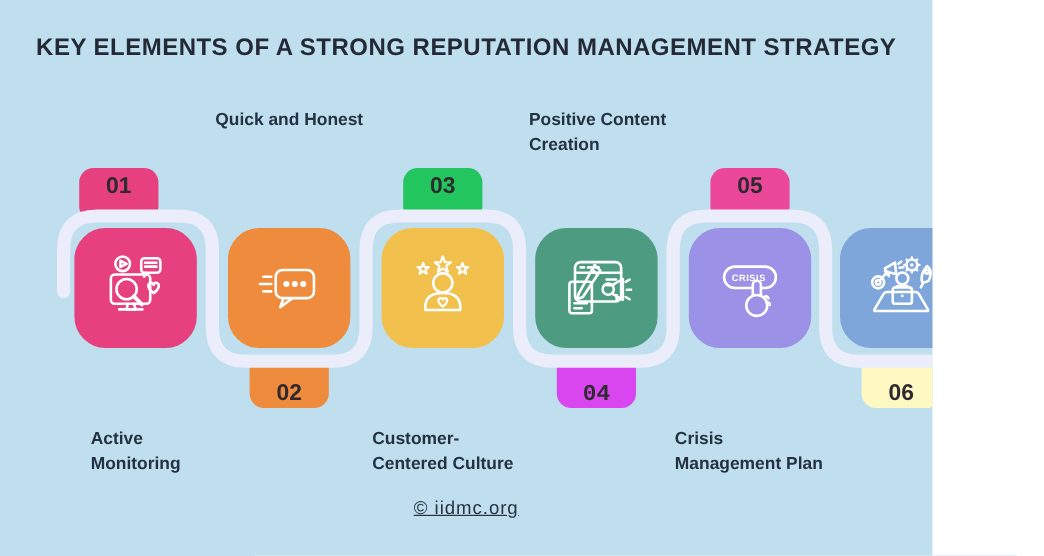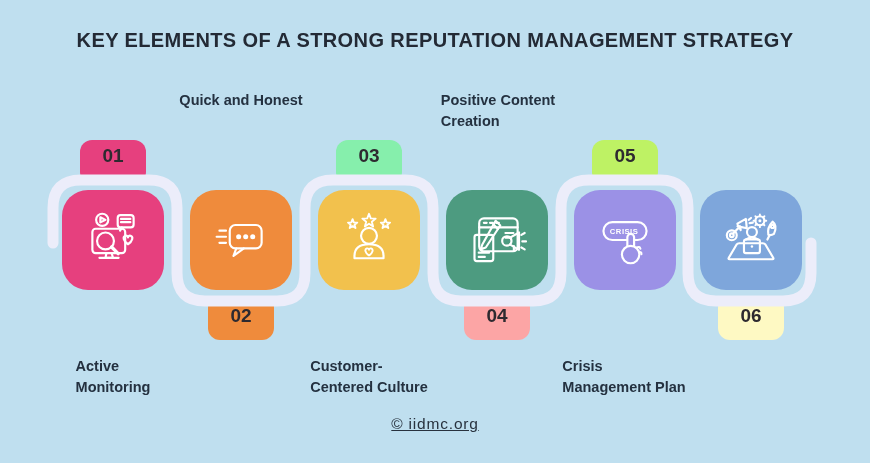--- a/index.html
+++ b/index.html
@@ -1,28 +1,28 @@
 <!DOCTYPE html>
 <html><head>
 <meta charset="utf-8">
 <style>
   html,body{margin:0;padding:0;}
   body{font-family:"Liberation Sans","DejaVu Sans",sans-serif;}
-  .canvas{position:relative;width:870px;height:463px;overflow:hidden;background:#BFDFEF;}
+  .canvas{position:relative;width:777px;height:463px;overflow:hidden;background:#BFDFEF;}
 
   .title{position:absolute;top:29px;left:0;width:100%;text-align:center;
          font-size:20px;font-weight:800;letter-spacing:0.4px;color:#232A35;}
 
   .connector{position:absolute;top:0;left:0;z-index:2;pointer-events:none;}
 
   .tab{position:absolute;width:66px;height:44px;border-radius:12px;z-index:1;
        display:flex;justify-content:center;font-size:19px;font-weight:600;color:#2E2A30;}
   .tab-top{top:140px;align-items:flex-start;padding-top:5px;box-sizing:border-box;}
-  .tab-bottom{top:296px;align-items:flex-end;padding-bottom:13px;box-sizing:border-box;}
-  .t1{left:80px}.t2{left:208px}.t3{left:336px}.t4{left:464px}.t5{left:592px}.t6{left:718px}
+  .tab-bottom{top:296px;align-items:flex-end;padding-bottom:1px;box-sizing:border-box;}
+  .t1{left:66px}.t2{left:208px}.t3{left:336px}.t4{left:464px}.t5{left:592px}.t6{left:718px}
 
   .box{position:absolute;top:190px;width:102px;height:100px;border-radius:26px;z-index:3;
        display:flex;align-items:center;justify-content:center;}
   .i1{left:62px}.i2{left:190px}.i3{left:318px}.i4{left:446px}.i5{left:574px}.i6{left:700px}
 
   .icon{stroke:#FFFFFF;fill:none;stroke-width:2.3;stroke-linecap:round;stroke-linejoin:round;}
   .icon .f{fill:#FFFFFF;stroke:none;}
   .icon .thick{stroke-width:3.6;}
   .icon .txt{stroke:none;font-weight:bold;font-size:8.2px;letter-spacing:0.5px;
              font-family:"Liberation Sans",sans-serif;}
@@ -49,27 +49,27 @@
          L 433 273 Q 433 301 461 301 L 533 301 Q 561 301 561 273 L 561 208 Q 561 180 589 180
          L 660 180 Q 688 180 688 208 L 688 273 Q 688 301 716 301 L 783 301 Q 811 301 811 273 L 811 243" fill="none" stroke-width="11" stroke-linecap="round" style="stroke: rgb(236, 237, 250);"></path>
   </svg>
 
   <div class="tab tab-top t1" style="background: rgb(230, 64, 126);">
       <span>01</span>
     </div>
   <div class="tab tab-bottom t2" style="background: rgb(239, 139, 60);">
       <span>02</span>
     </div>
-  <div class="tab tab-top t3" style="background: #86efac;">
+  <div class="tab tab-top t3" style="background: #22c55e;">
       <span>03</span>
     </div>
-  <div class="tab tab-bottom t4" style="background: #fca5a5;">
+  <div class="tab tab-bottom t4" style="background: #d946ef; font-family: Liberation Mono, monospace;">
       <span>04</span>
     </div>
-  <div class="tab tab-top t5" style="background: #bef264;">
+  <div class="tab tab-top t5" style="background: #ec4899;">
       <span>05</span>
     </div>
   <div class="tab tab-bottom t6" style="background: #fef9c3;">
       <span>06</span>
     </div>
 
   <div class="box i1" style="background: rgb(230, 64, 126);">
     <svg class="icon" viewBox="0 0 64 64" width="60" height="60" style="stroke: rgb(255, 255, 255);">
       <rect x="10" y="20" width="35" height="26" rx="3.5"></rect>
       <circle cx="24" cy="33" r="9"></circle>

